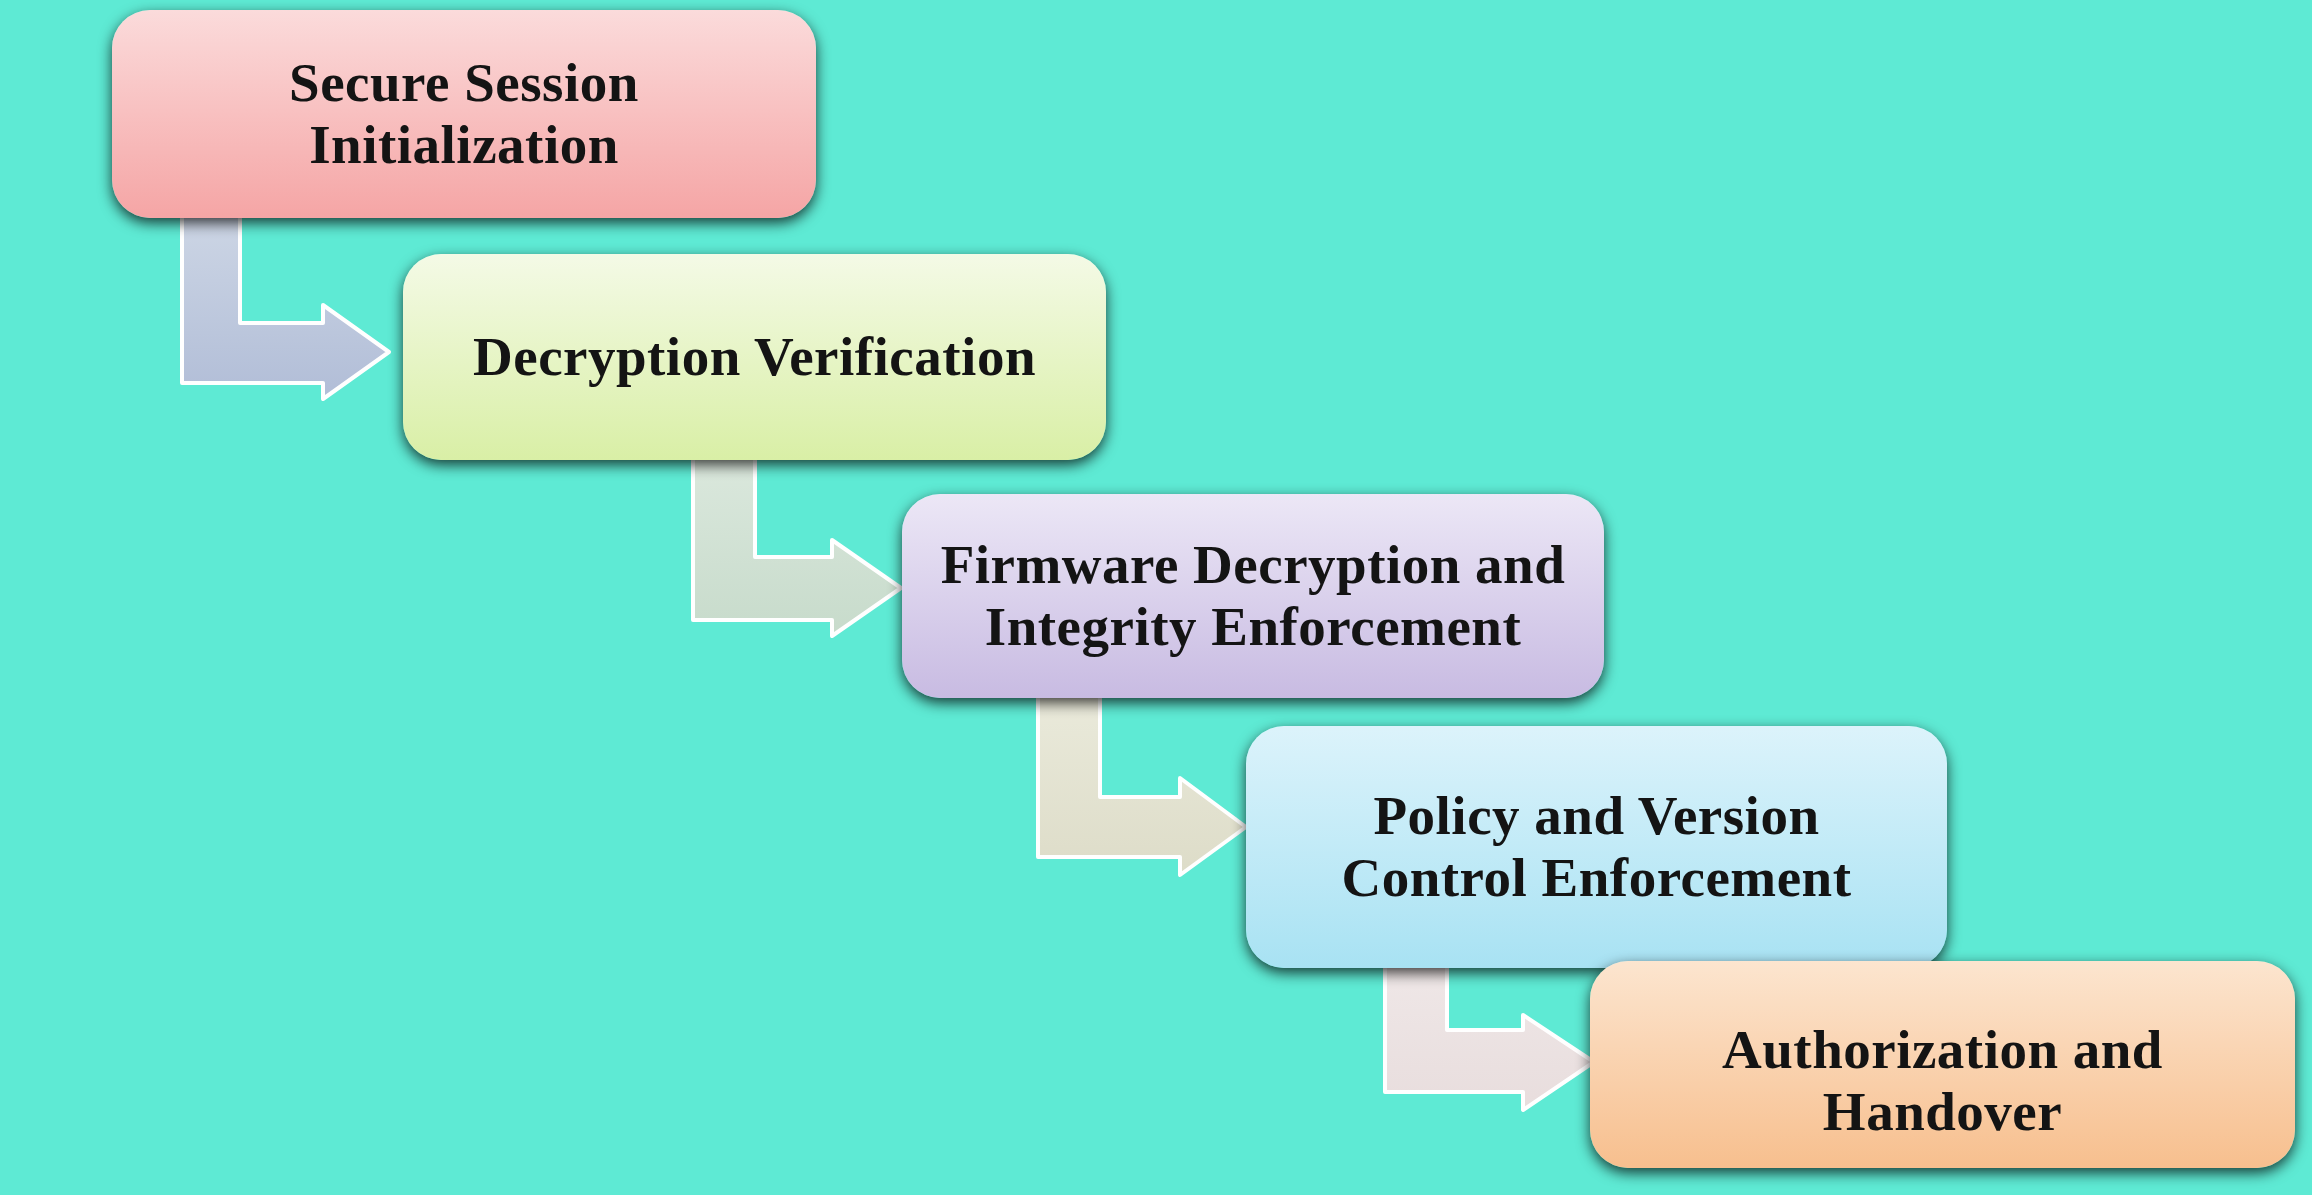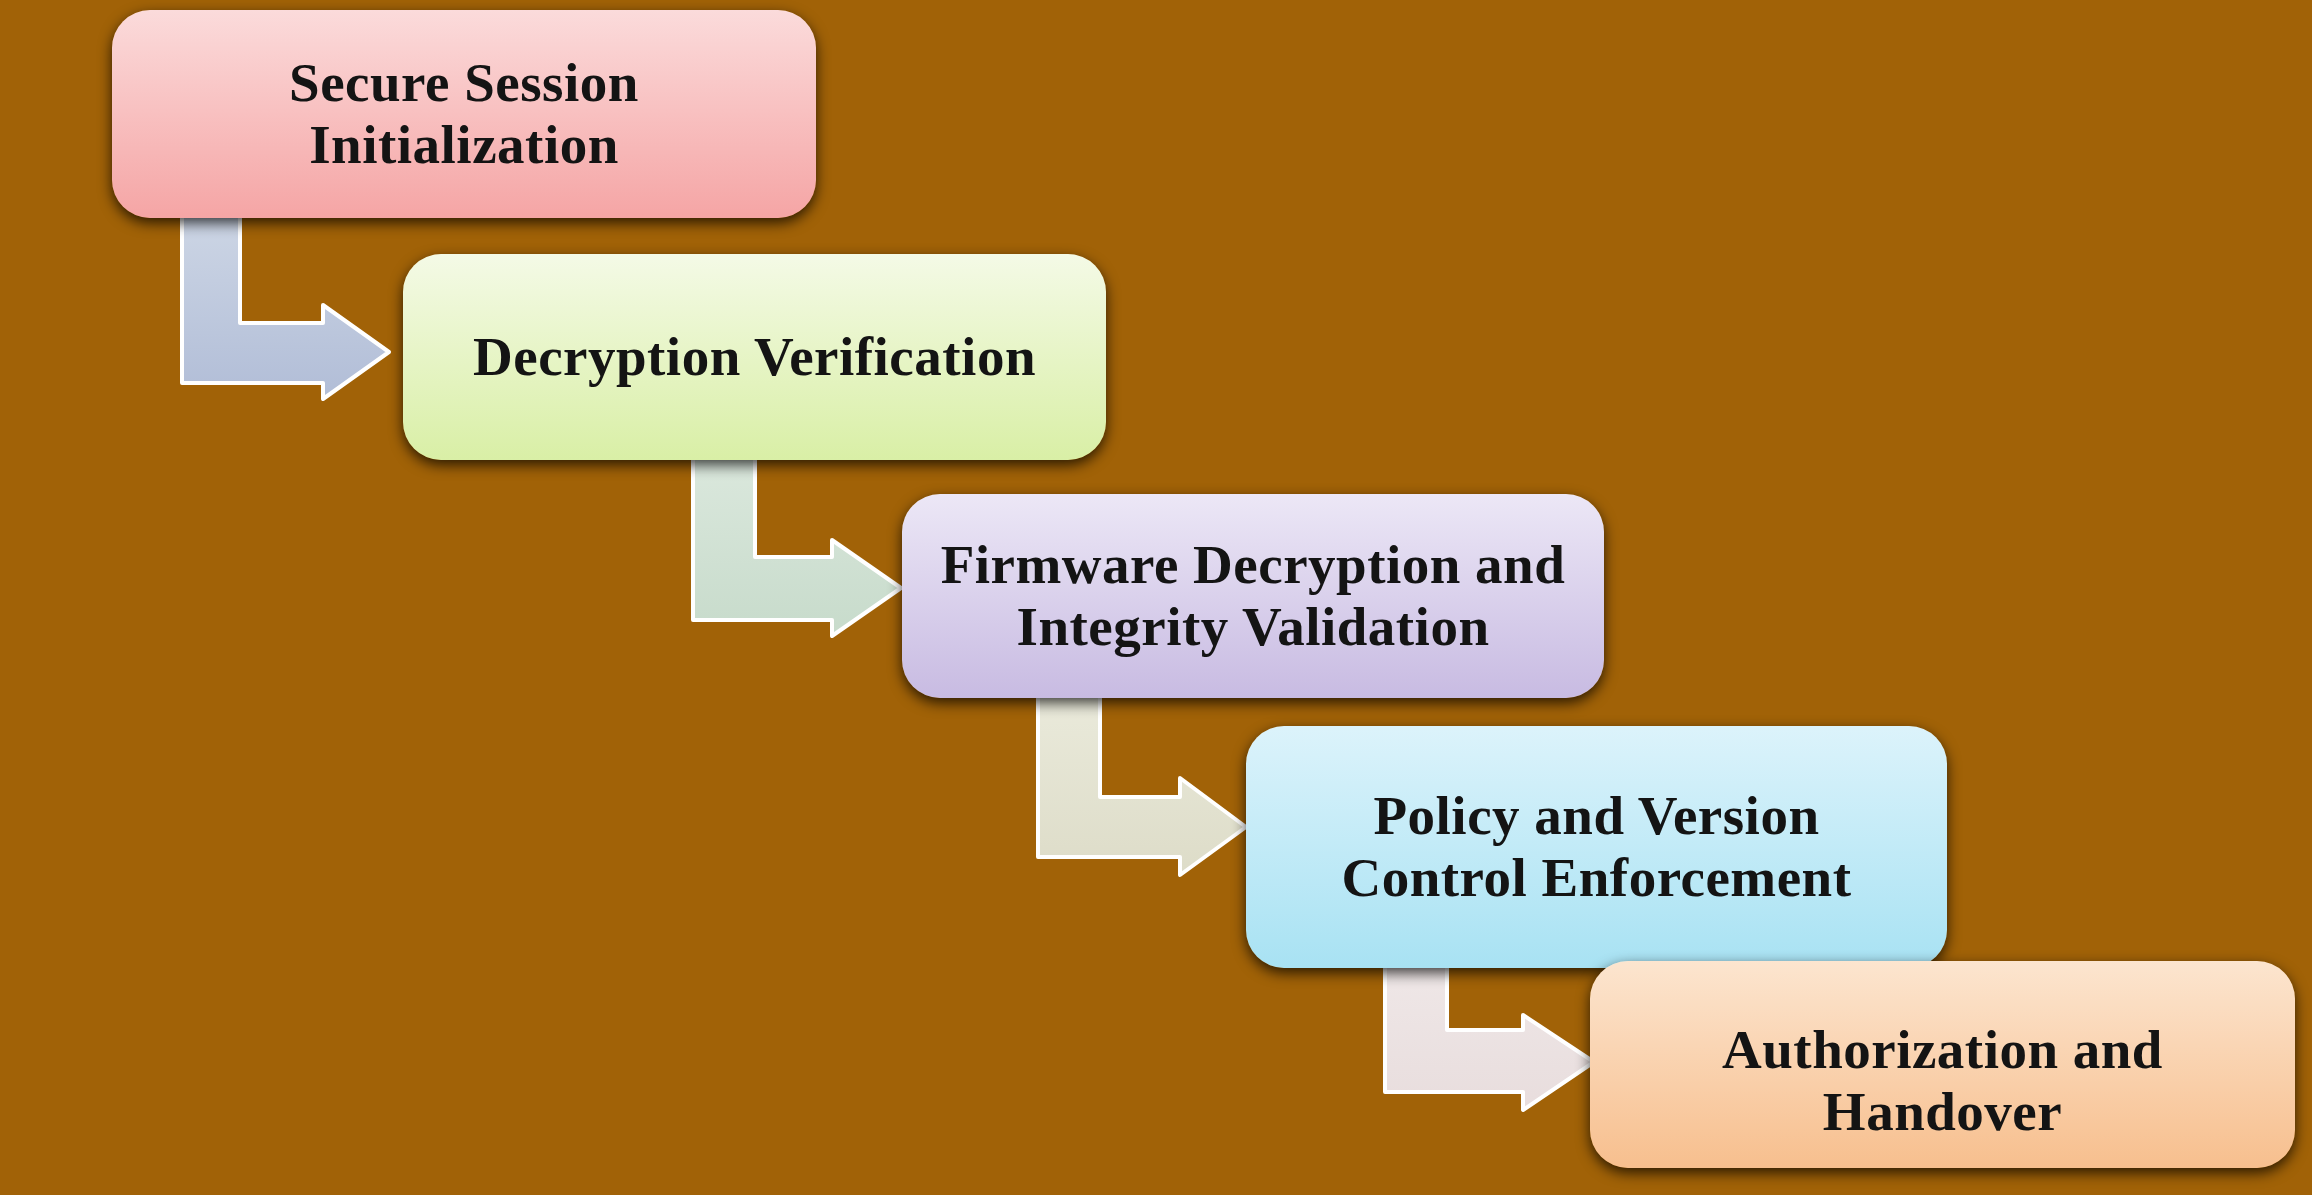--- a/index.html
+++ b/index.html
@@ -38,21 +38,21 @@
     font-size: 55px;
     line-height: 1.12;
     white-space: pre-line;
     padding: 0 16px;
     letter-spacing: 0.5px;
   }
 </style>
 </head>
 <body style="background: rgb(0, 0, 0);">
 
-<div class="canvas" style="background: #a16207;">
+<div class="canvas" style="background: #5eead4;">
 
   <svg class="connector-layer" width="2312" height="1195" viewBox="0 0 2312 1195">
     <defs>
         <linearGradient id="connector-grad-1" x1="0" y1="0" x2="0" y2="1">
           <stop offset="0%" stop-color="#cdd6e5"></stop>
           <stop offset="100%" stop-color="#b1bdd7"></stop>
         </linearGradient>
         <linearGradient id="connector-grad-2" x1="0" y1="0" x2="0" y2="1">
           <stop offset="0%" stop-color="#dbe8dd"></stop>
           <stop offset="100%" stop-color="#c7dbcb"></stop>
@@ -76,21 +76,21 @@
     <span class="node-label" style="color: rgb(20, 20, 20);">Secure Session
 Initialization</span>
   </div>
 
   <div class="node" style="left: 403px; top: 254px; width: 703px; height: 206px; background: linear-gradient(rgb(244, 250, 230) 0%, rgb(217, 239, 166) 100%);">
     <span class="node-label" style="color: rgb(20, 20, 20);">Decryption Verification</span>
   </div>
 
   <div class="node" style="left: 902px; top: 494px; width: 702px; height: 204px; background: linear-gradient(rgb(236, 231, 246) 0%, rgb(200, 187, 226) 100%);">
     <span class="node-label" style="color: rgb(20, 20, 20);">Firmware Decryption and
-Integrity Validation</span>
+Integrity Enforcement</span>
   </div>
 
   <div class="node" style="left: 1246px; top: 726px; width: 701px; height: 242px; background: linear-gradient(rgb(220, 243, 251) 0%, rgb(168, 226, 243) 100%);">
     <span class="node-label" style="color: rgb(20, 20, 20);">Policy and Version
 Control Enforcement</span>
   </div>
 
   <div class="node" style="left: 1590px; top: 961px; width: 705px; height: 207px; background: linear-gradient(rgb(252, 229, 207) 0%, rgb(247, 191, 142) 100%);">
     <span class="node-label" style="color: rgb(20, 20, 20); margin-top: 32px;">Authorization and
 Handover</span>

